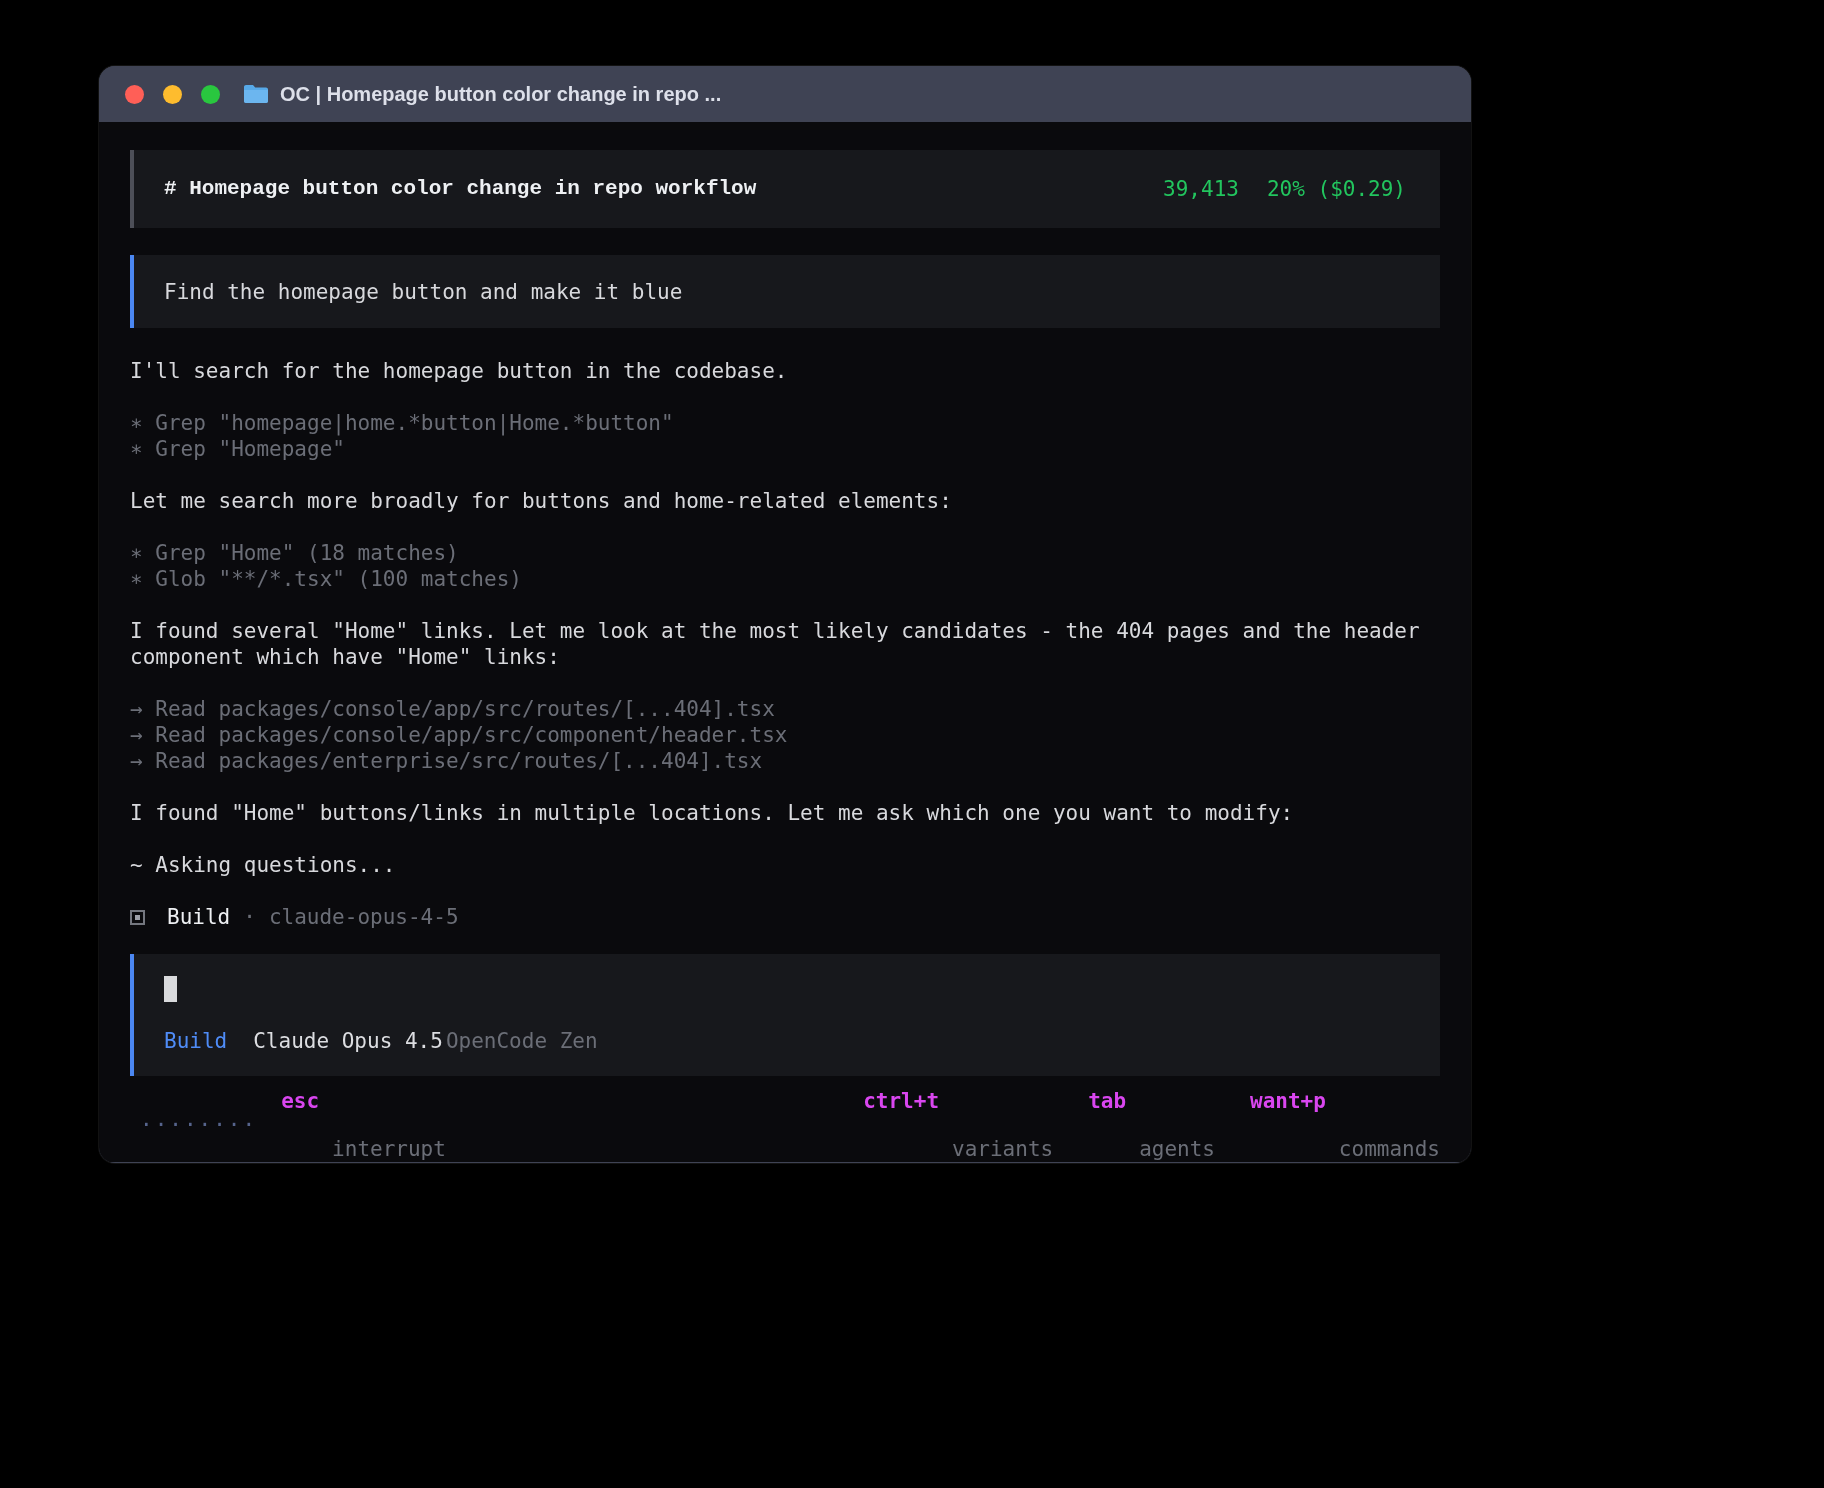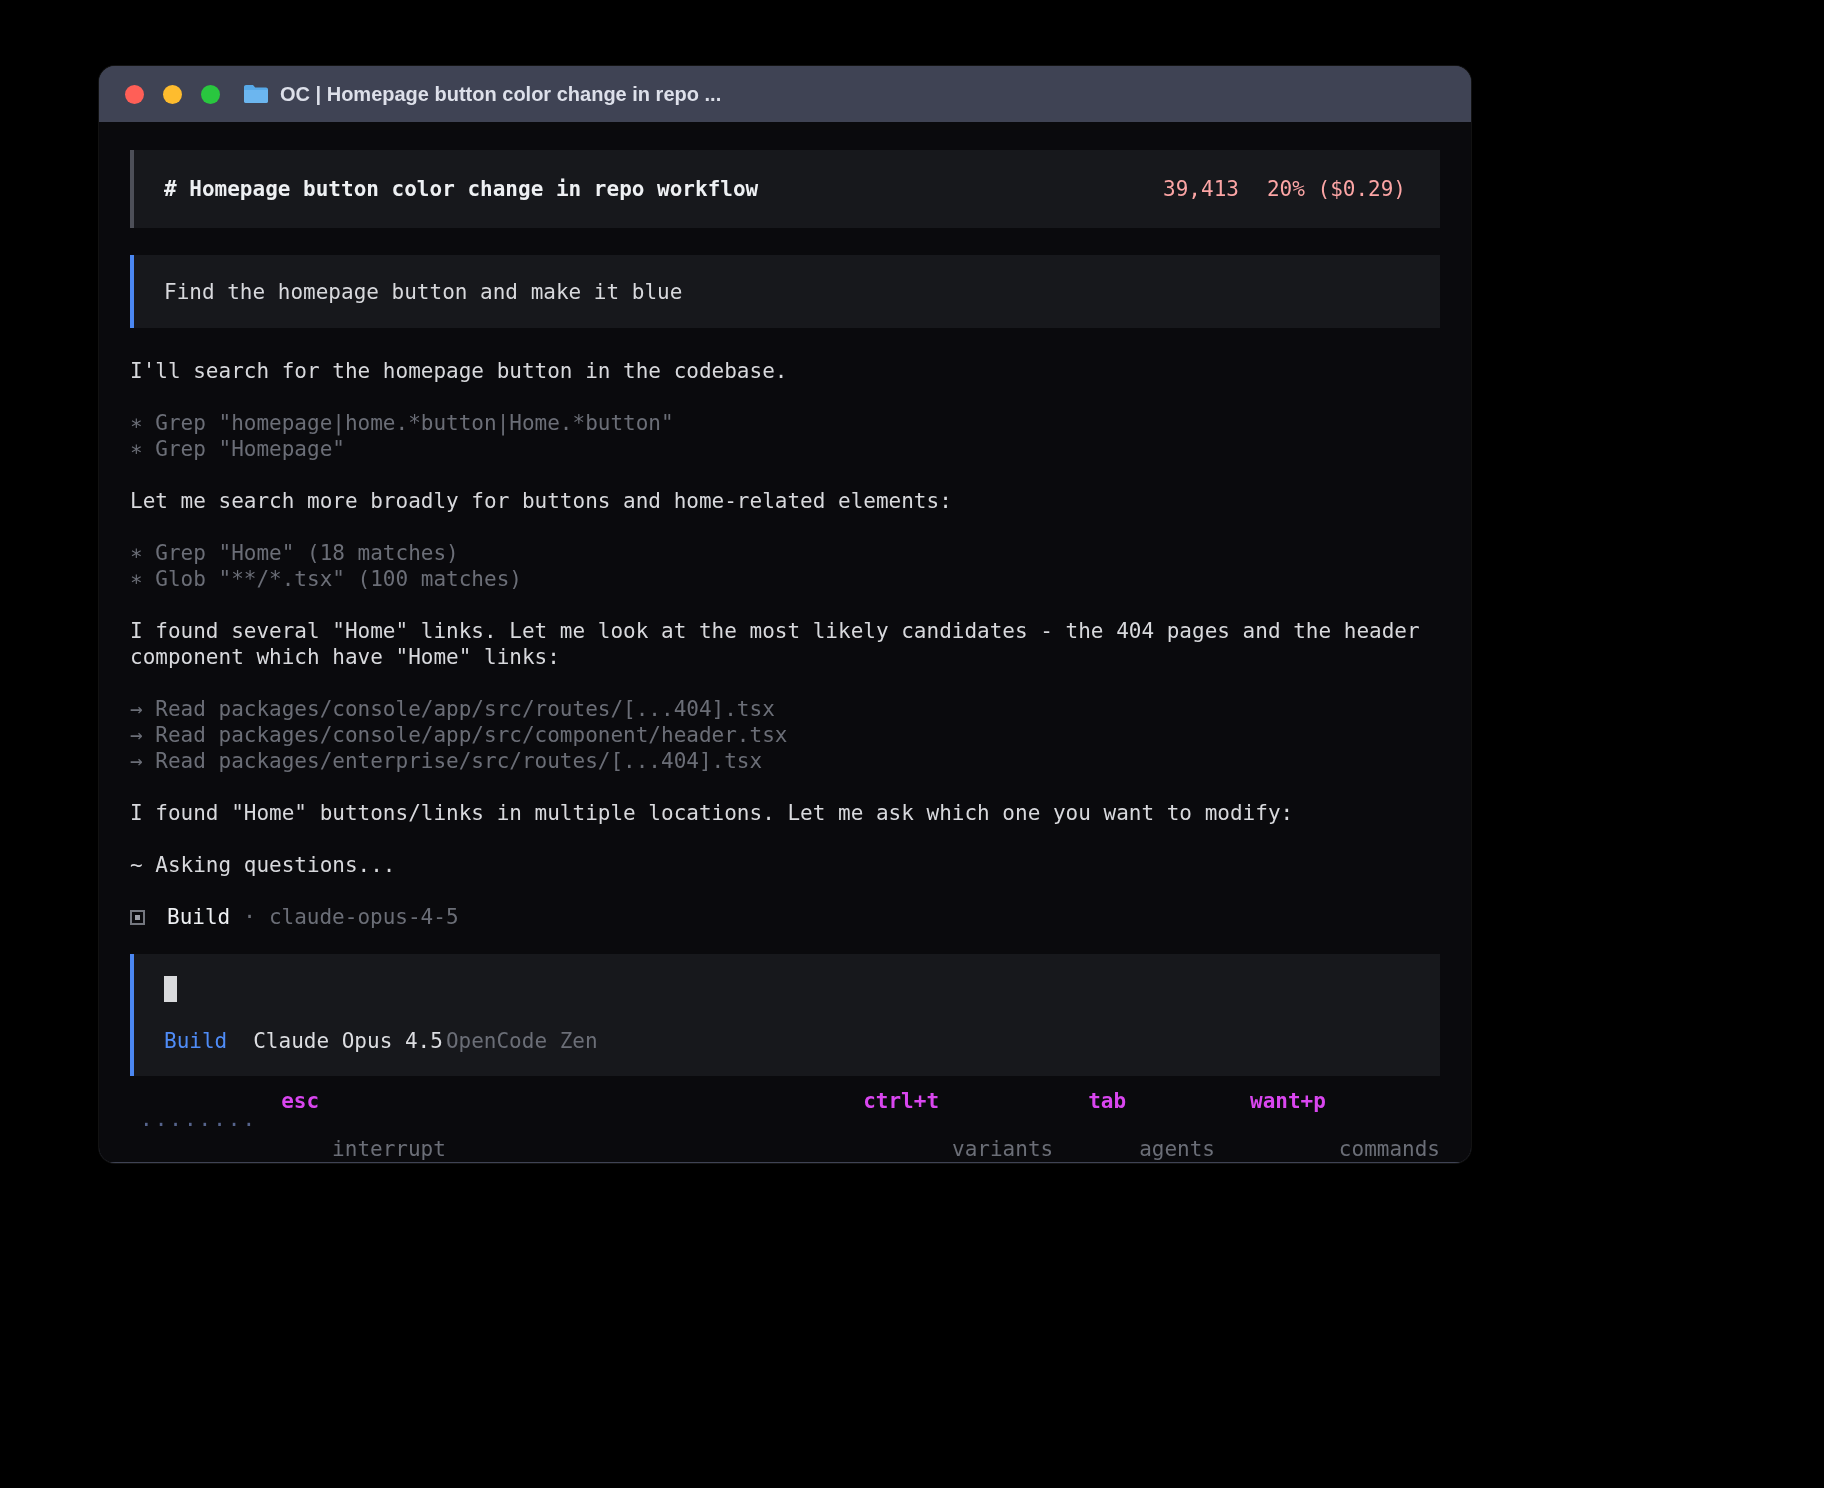--- a/index.html
+++ b/index.html
@@ -36,22 +36,22 @@
     padding: 28px 31px 0 31px;
     font-size: 21px; line-height: 26px; color: #d8d9dd;
     display: flex; flex-direction: column;
   }
 
   .header-block {
     height: 78px; background: #17181c; border-left: 4px solid #4d4f58;
     display: flex; align-items: center; justify-content: space-between;
     padding: 0 34px 0 30px;
   }
-  .header-title { font-weight: 700; color: #eef0f3; }
-  .header-stats { display: flex; gap: 28px; color: #fca5a5; }
+  .header-title { font-weight: 700; color: #eef0f3; font-family: Liberation Mono, monospace; }
+  .header-stats { display: flex; gap: 28px; color: #22c55e; }
 
   .user-block {
     margin-top: 27px; height: 73px; background: #17181c; border-left: 4px solid #4b87f2;
     display: flex; align-items: center; padding: 18px 30px;
   }
 
   .convo { margin-top: 30px; }
   .para { margin-bottom: 26px; }
   .para:last-child { margin-bottom: 0; }
   .line { white-space: pre-wrap; }

